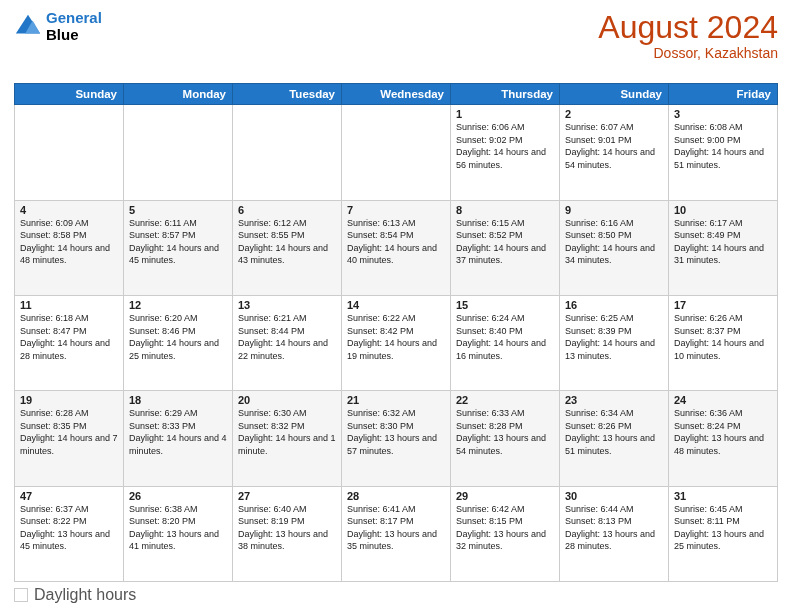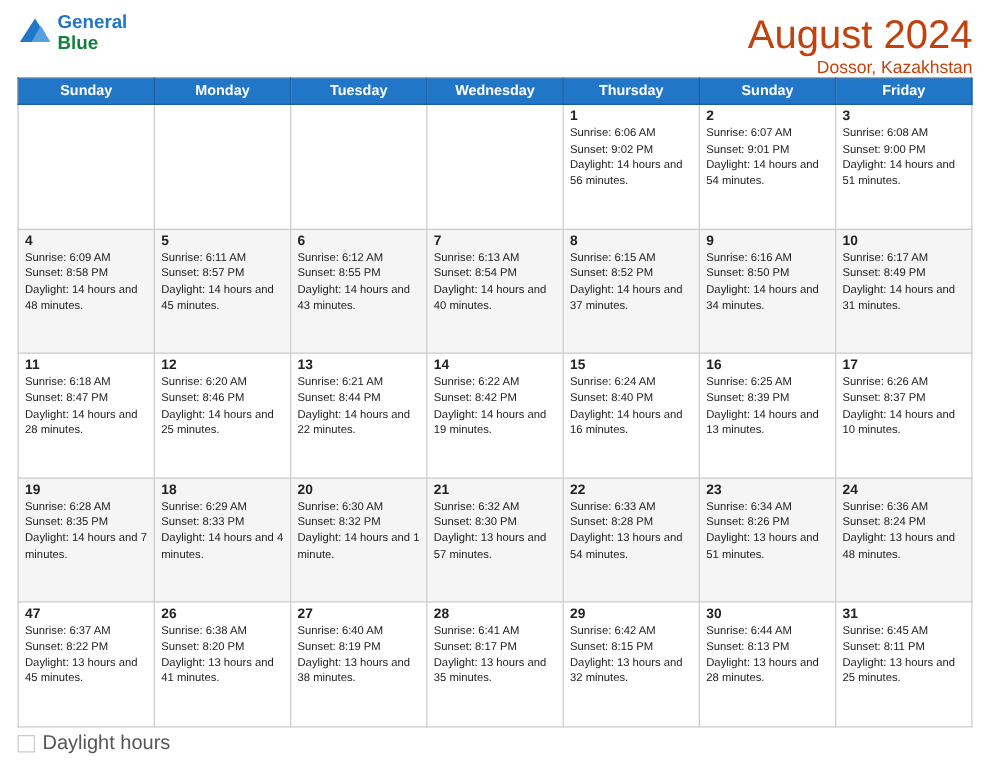--- a/index.html
+++ b/index.html
@@ -14,21 +14,21 @@
       width: 792px;
       height: 612px;
       display: flex;
       flex-direction: column;
       padding: 10px 14px 8px 14px;
     }
     .header {
       display: flex;
       justify-content: space-between;
       align-items: flex-start;
-      margin-bottom: 1px;
+      margin-bottom: 22px;
     }
     .logo {
       display: flex;
       align-items: center;
       gap: 4px;
     }
     .logo-text {
       font-size: 15px;
       font-weight: bold;
       color: #1a1a1a;
@@ -58,21 +58,21 @@
       width: 100%;
       border-collapse: collapse;
       flex: 1;
     }
     .calendar-table th {
       background-color: #2176c7;
       color: #fff;
       font-size: 11.5px;
       font-weight: bold;
       padding: 4px 6px;
-      text-align: center;
+      text-align: right;
       border: 1px solid #1a5fa0;
       margin-top: 45px;
     }
     .calendar-table td {
       border: 1px solid #ccc;
       vertical-align: top;
       padding: 3px 5px;
       font-size: 9.5px;
       color: #222;
       width: calc(100% / 7);
@@ -120,21 +120,21 @@
 
 <div class="page">
   <div class="header">
     <div class="logo">
       <svg class="logo-icon" viewBox="0 0 30 30">
         <polygon points="15,2 28,22 2,22" fill="#2176c7"></polygon>
         <polygon points="20,8 28,22 12,22" fill="#5aa0e0"></polygon>
       </svg>
       <div class="logo-text">
         <div><span>General</span></div>
-        <div style="color:#15803d">Blue</div>
+        <div style="color:#000000">Blue</div>
       </div>
     </div>
     <div class="title-block">
       <div class="month-year">August 2024</div>
       <div class="location">Dossor, Kazakhstan</div>
     </div>
   </div>
 
   <table class="calendar-table">
     <thead>

